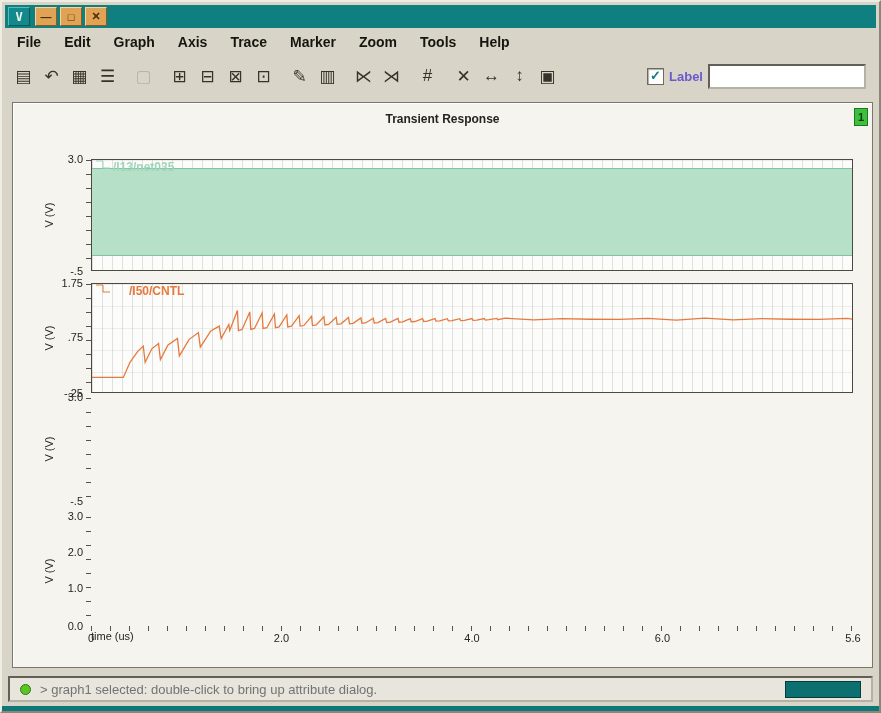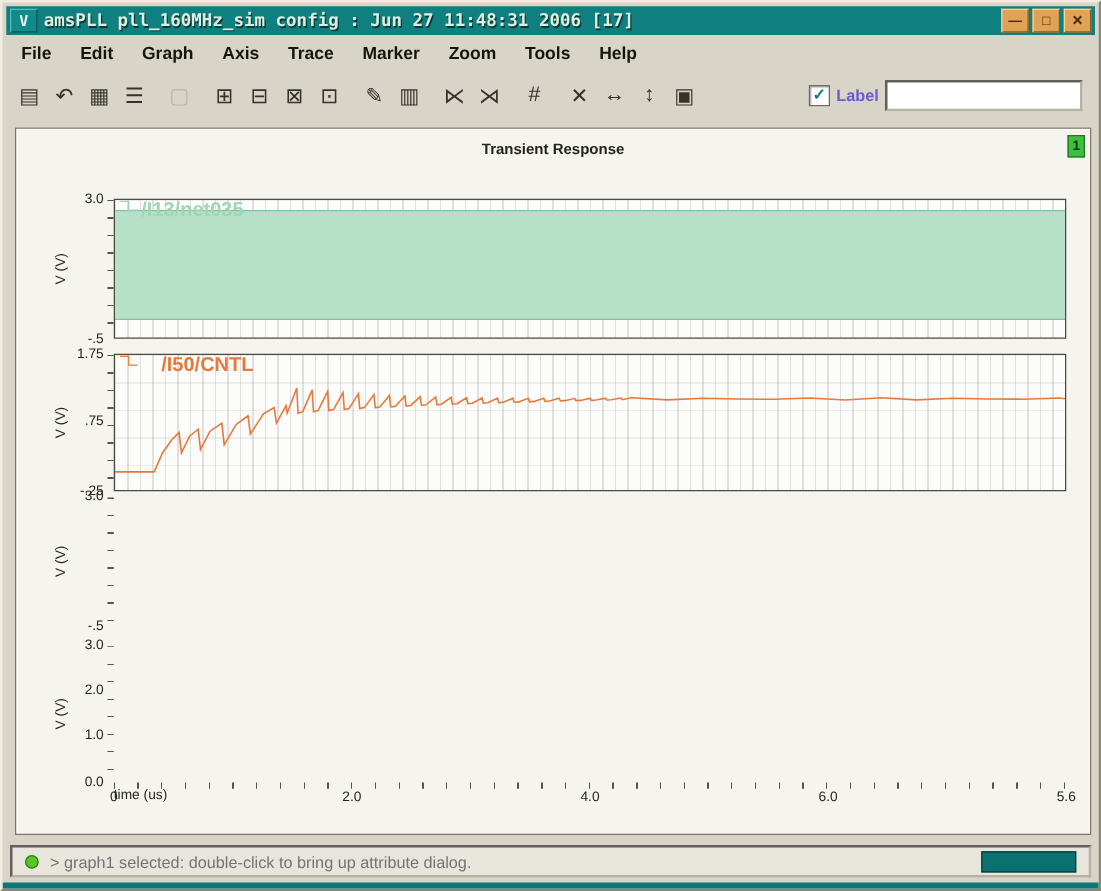--- a/index.html
+++ b/index.html
@@ -58,21 +58,21 @@
         box-sizing:border-box;overflow:hidden;}
   .plot::before{content:"";position:absolute;inset:0;z-index:0;pointer-events:none;
         background:repeating-linear-gradient(to right,rgba(150,150,150,.28) 0 1px,transparent 1px 10px),
                    repeating-linear-gradient(to bottom,rgba(150,150,150,.15) 0 1px,transparent 1px 22px);}
   .p1{top:56px;height:112px;} .p2{top:180px;height:110px;} .p3{top:294px;height:104px;} .p4{top:413px;height:110px;}
 
   .band{position:absolute;left:0;right:0;z-index:1;}
   .stripes{position:absolute;left:0;right:0;z-index:1;}
   .wave{position:absolute;inset:0;width:100%;height:100%;z-index:1;}
   .sig{position:absolute;top:0;left:3px;display:flex;align-items:flex-start;gap:2px;
-       font-weight:bold;font-size:16px;z-index:3;white-space:nowrap;}
+       font-weight:bold;font-size:12px;z-index:3;white-space:nowrap;}
 
   .xtickstrip{position:absolute;left:78px;width:762px;top:523px;height:5px;
         background:repeating-linear-gradient(to right,#55524a 0 1px,transparent 1px 19px);}
   .xticks{position:absolute;left:78px;width:762px;top:529px;height:14px;}
   .xt{position:absolute;transform:translateX(-50%);font-size:11px;color:#26241e;}
   .xt0{left:0;} .xt1{left:25%;} .xt2{left:50%;} .xt3{left:75%;} .xt4{left:100%;}
   .xlabel{position:absolute;left:78px;width:762px;top:527px;text-align:left;font-weight:normal;font-size:11px;color:#26241e;}
 
   
   .statusbar{position:absolute;left:6px;right:6px;top:674px;height:26px;background:#e8e5dc;
@@ -81,21 +81,20 @@
   .status-text{flex:1;font-size:13px;color:#737373;}
   .status-box{width:74px;height:15px;background:#0c6f70;border:1px solid #063c3c;}
 </style>
 </head>
 <body>
 
 <div class="window">
 
   <div class="titlebar">
     <div class="menu-btn">V</div>
-    <div class="title-text">amsPLL pll_160MHz_sim config : Jun 27 11:48:31 2006 [17]</div>
     <div class="win-btns">
       <div class="win-btn">—</div>
       <div class="win-btn">□</div>
       <div class="win-btn">✕</div>
     </div>
   </div>
 
   <div class="menubar" id="menu-items">
       <span class="menu-item">File</span>
       <span class="menu-item">Edit</span>

